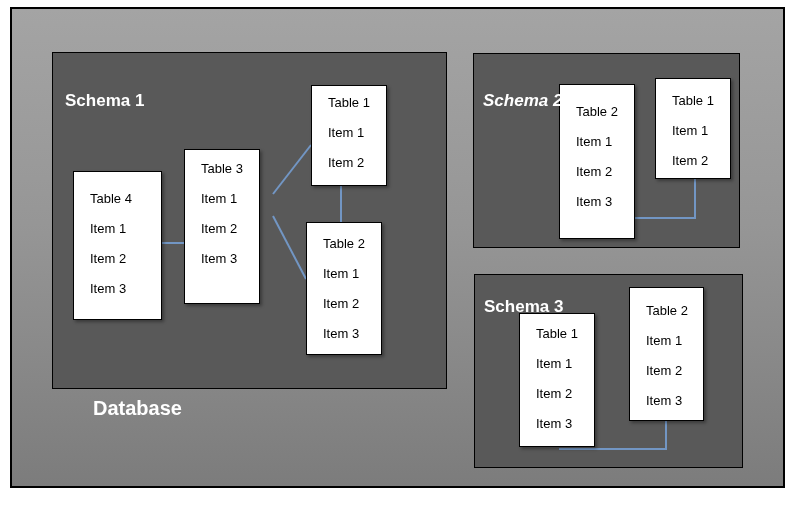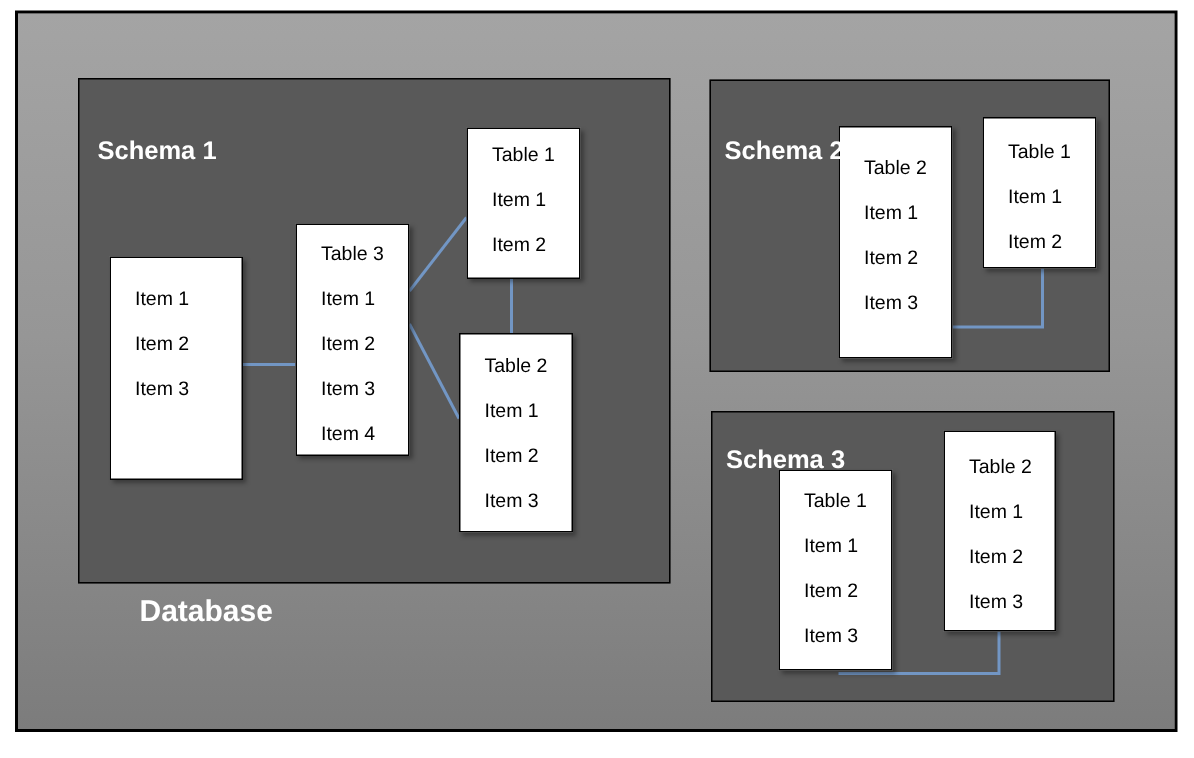--- a/index.html
+++ b/index.html
@@ -86,31 +86,31 @@
       <line x1="150" y1="234" x2="185" y2="234"></line>
       <line x1="261" y1="185" x2="299" y2="136"></line>
       <line x1="261" y1="207" x2="294" y2="270"></line>
       <line x1="329" y1="177" x2="329" y2="213"></line>
       <polyline points="683,170 683,209 623,209"></polyline>
       <polyline points="654,412 654,440 547,440"></polyline>
     </g>
   </svg>
 
   <div class="tbox" style="left:61px; top:162px; width:89px; height:149px; padding-top:12px;">
+    <div class="trow">Table 4</div>
     <div class="trow">Item 1</div>
     <div class="trow">Item 2</div>
     <div class="trow">Item 3</div>
   </div>
 
-  <div class="tbox" style="left:185px; top:140px; width:76px; height:155px; padding-top:4px;">
+  <div class="tbox" style="left:172px; top:140px; width:76px; height:155px; padding-top:4px;">
     <div class="trow">Table 3</div>
     <div class="trow">Item 1</div>
     <div class="trow">Item 2</div>
     <div class="trow">Item 3</div>
-    <div class="trow">Item 4</div>
   </div>
 
   <div class="tbox" style="left:299px; top:76px; width:76px; height:101px; padding-top:2px;">
     <div class="trow">Table 1</div>
     <div class="trow">Item 1</div>
     <div class="trow">Item 2</div>
   </div>
 
   <div class="tbox" style="left:294px; top:213px; width:76px; height:133px; padding-top:6px;">
     <div class="trow">Table 2</div>
@@ -140,18 +140,18 @@
   </div>
 
   <div class="tbox" style="left:617px; top:278px; width:75px; height:134px; padding-top:8px;">
     <div class="trow">Table 2</div>
     <div class="trow">Item 1</div>
     <div class="trow">Item 2</div>
     <div class="trow">Item 3</div>
   </div>
 
   <div class="schema-label" style="left:53px; top:82px;text-align:right;">Schema 1</div>
-  <div class="schema-label" style="left:471px; top:82px;">Schema 2</div>
+  <div class="schema-label" style="left:471px; top:82px;font-style:italic;">Schema 2</div>
   <div class="schema-label" style="left:472px; top:277px;margin-top:11px;">Schema 3</div>
 
   <div class="db-label">Database</div>
 
 </div>
 
 </body></html>

